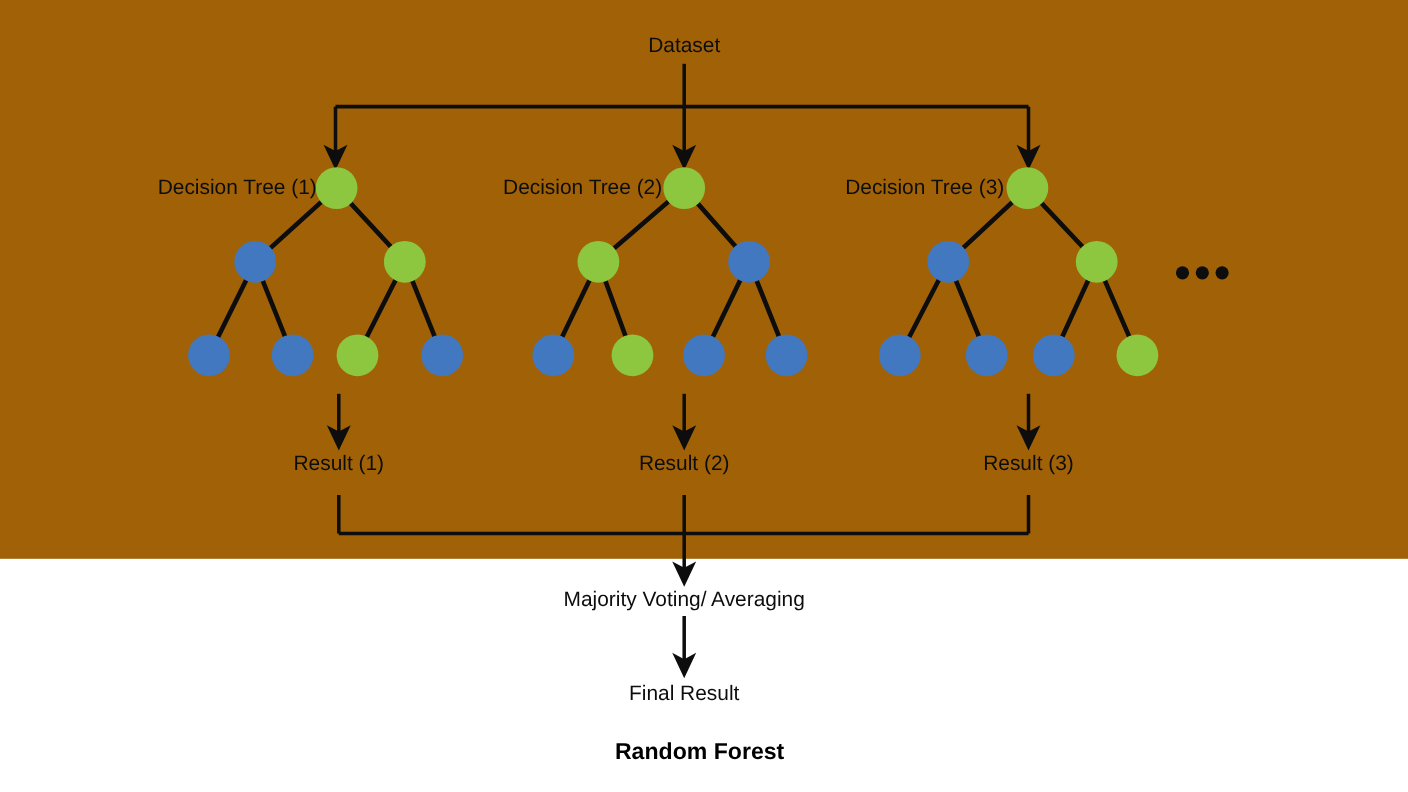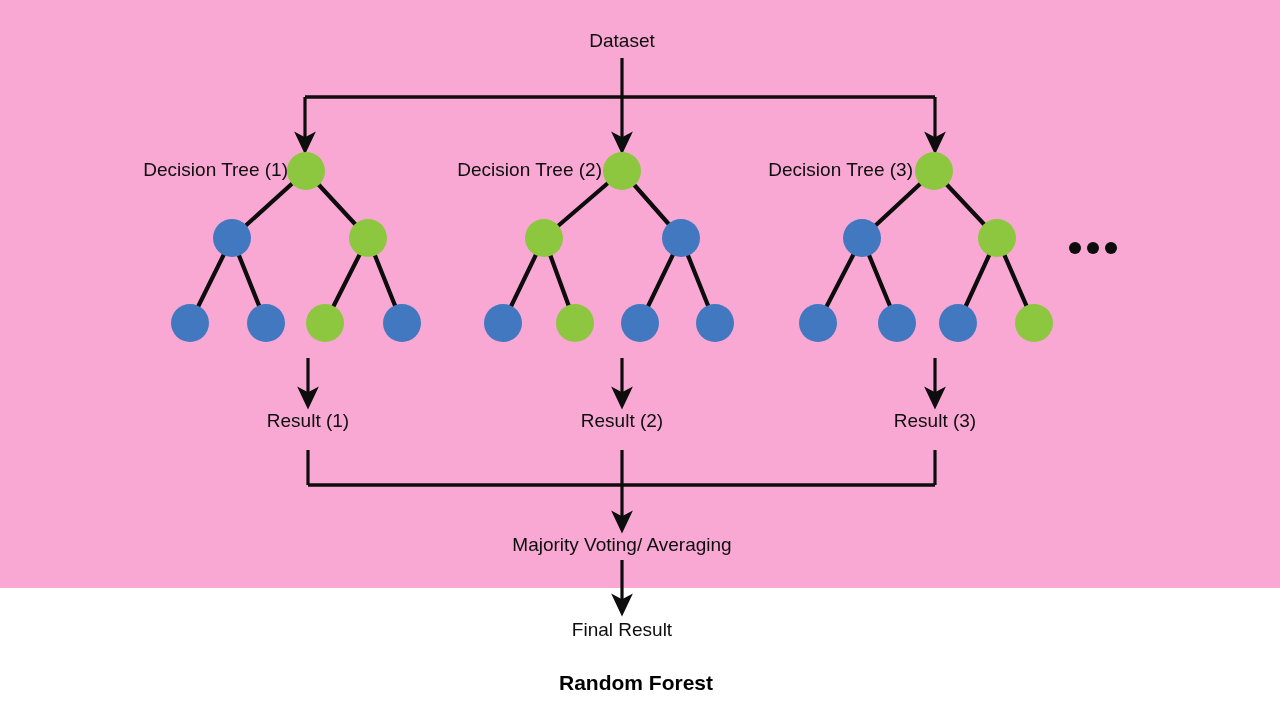--- a/index.html
+++ b/index.html
@@ -11,22 +11,22 @@
   body {
     width: 1280px;
     height: 720px;
     overflow: hidden;
     font-family: "Liberation Sans", sans-serif;
     color: #000000;
   }
   #diagram-root {
     position: relative;
     width: 1280px;
-    height: 588px;
-    background: #f9a8d4;
+    height: 508px;
+    background: #a16207;
   }
   svg.diagram {
     position: absolute;
     top: 0;
     left: 0;
     width: 1280px;
     height: 720px;
     display: block;
   }
   .flow-line {

